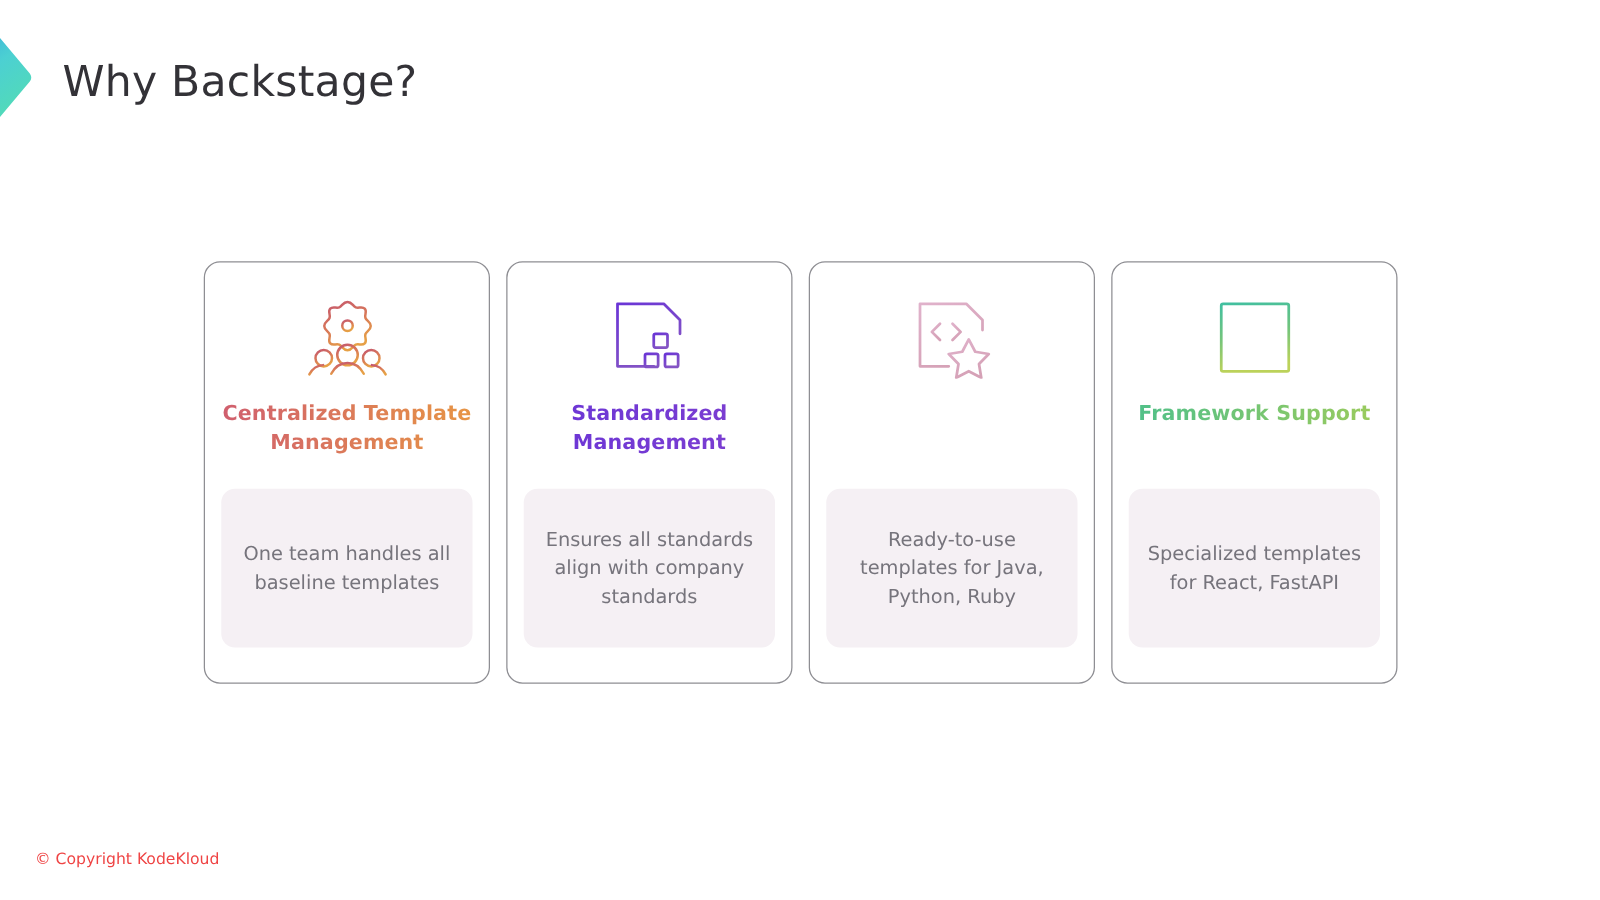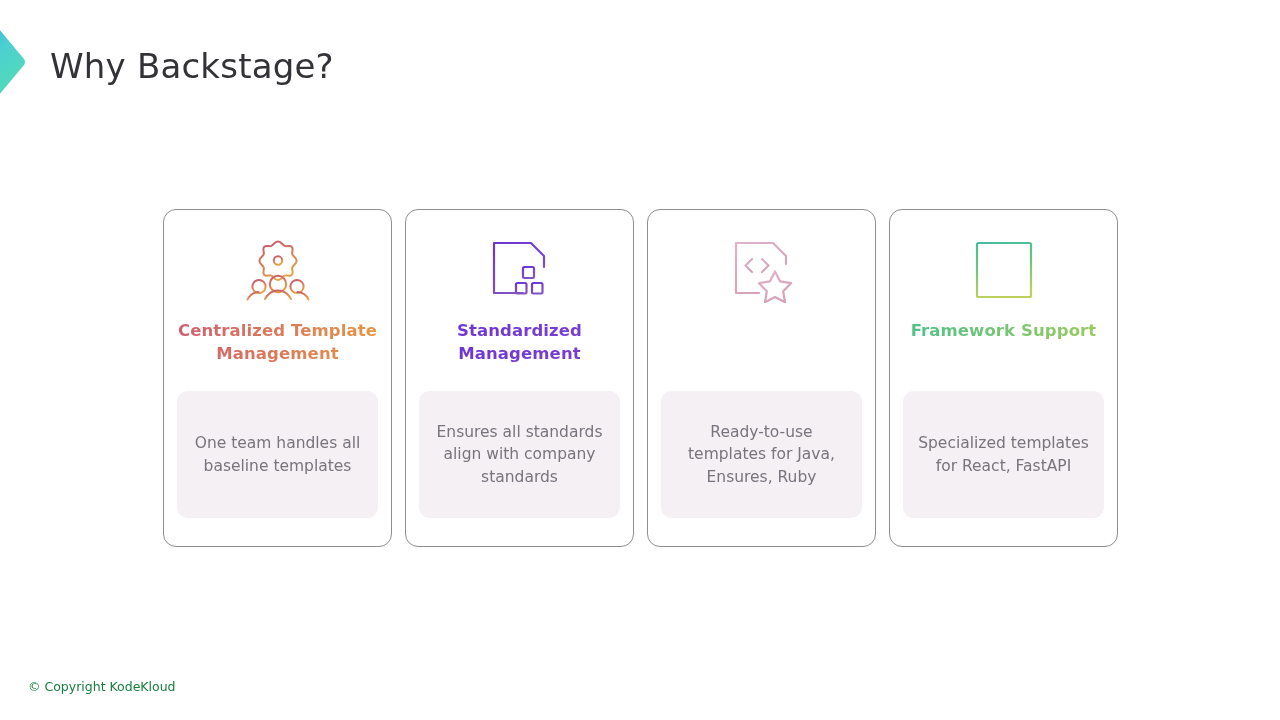--- a/index.html
+++ b/index.html
@@ -110,21 +110,21 @@
     color: #76747c;
     font-weight: 400;
   }
 
   
   .footer-copyright {
     position: absolute;
     left: 28px;
     top: 679px;
     font-size: 12.5px;
-    color: #15803d;
+    color: #ef4444;
     font-weight: 400;
   }
 </style>
 </head>
 <body>
 
 <div class="slide-header">
 
   <div class="brand-chevron">
     <svg width="44" height="96" viewBox="0 0 44 96" xmlns="http://www.w3.org/2000/svg">
@@ -224,21 +224,21 @@
           <path d="M30 56 L7 56 L7 6 L44 6 L57 19 L57 27"></path>
 
           <polyline points="23,22 16.5,28.5 23,35"></polyline>
           <polyline points="33,22 39.5,28.5 33,35"></polyline>
 
           <path d="M46 34.5 L51.2 44.4 L62 46.2 L54.2 54.2 L56 65.2 L46 60 L36 65.2 L37.8 54.2 L30 46.2 L40.8 44.4 Z"></path>
         </g>
       </svg>
     </div>
     <div class="card-desc-box">
-      <div class="card-desc">Ready-to-use templates for Java, Ensures, Ruby</div>
+      <div class="card-desc">Ready-to-use templates for Java, Python, Ruby</div>
     </div>
   </div>
 
   <div class="feature-card">
     <div class="card-icon">
       <svg width="66" height="66" viewBox="0 0 66 66" xmlns="http://www.w3.org/2000/svg">
         <defs>
           <linearGradient id="g4" x1="0" y1="0" x2="0.15" y2="1">
             <stop offset="0%" stop-color="#41bfa0"></stop>
             <stop offset="50%" stop-color="#72c47c"></stop>

